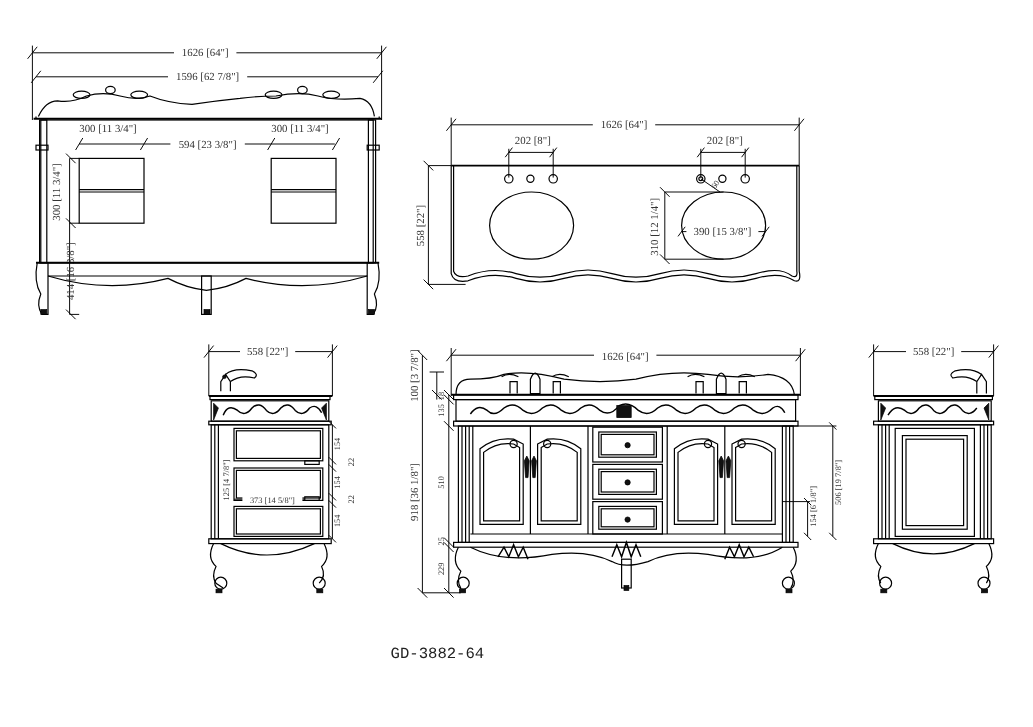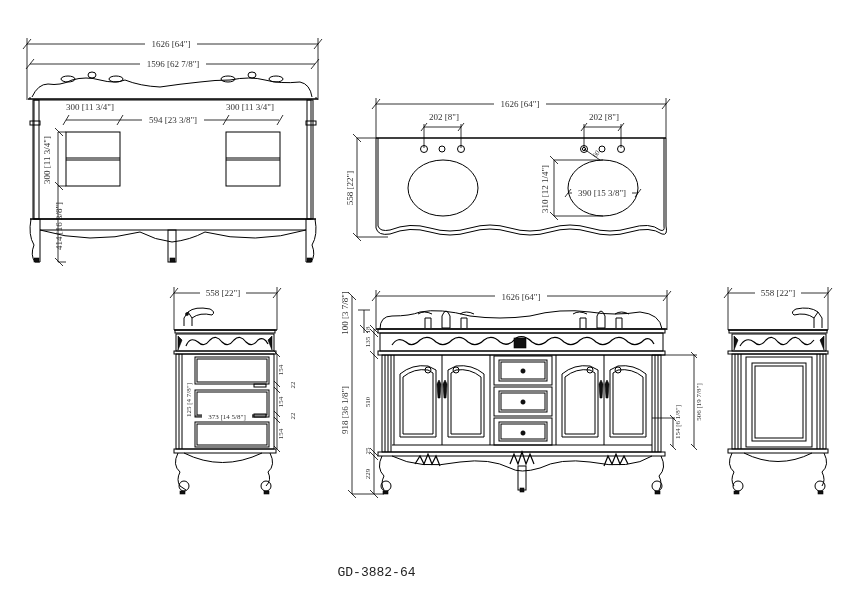--- a/index.html
+++ b/index.html
@@ -4,21 +4,21 @@
 <style>
   html, body { margin:0; padding:0; background:#ffffff; }
   body { width:861px; height:606px; position:relative; overflow:hidden; font-family:"Liberation Mono","DejaVu Sans Mono",monospace; }
   svg { position:absolute; left:0; top:0; }
   .ln { stroke:#000; stroke-width:1; fill:none; }
   .thk { stroke:#000; stroke-width:1.6; fill:none; }
   .dim { stroke:#000; stroke-width:0.8; fill:none; }
   .fill-k { fill:#111; stroke:#000; stroke-width:0.6; }
   .lbl { font-family:"Liberation Serif","DejaVu Serif",serif; font-size:9px; fill:#333; }
   .lbl-sm { font-family:"Liberation Serif","DejaVu Serif",serif; font-size:7px; fill:#333; }
-  .model { position:absolute; left:12px; width:729px; top:537px; text-align:center; font-family:"Liberation Mono","DejaVu Sans Mono",monospace; font-size:13px; color:#222;margin-top:28px; }
+  .model { position:absolute; left:0; width:729px; top:537px; text-align:center; font-family:"Liberation Mono","DejaVu Sans Mono",monospace; font-size:13px; color:#222; }
   .orn { stroke:#000; stroke-width:1.2; fill:none; }
 </style>
 </head>
 <body>
 
 <svg width="861" height="606" viewBox="0 0 861 606">
 
   <g>
 
     <line class="dim" x1="27" y1="44" x2="318" y2="44"></line>

